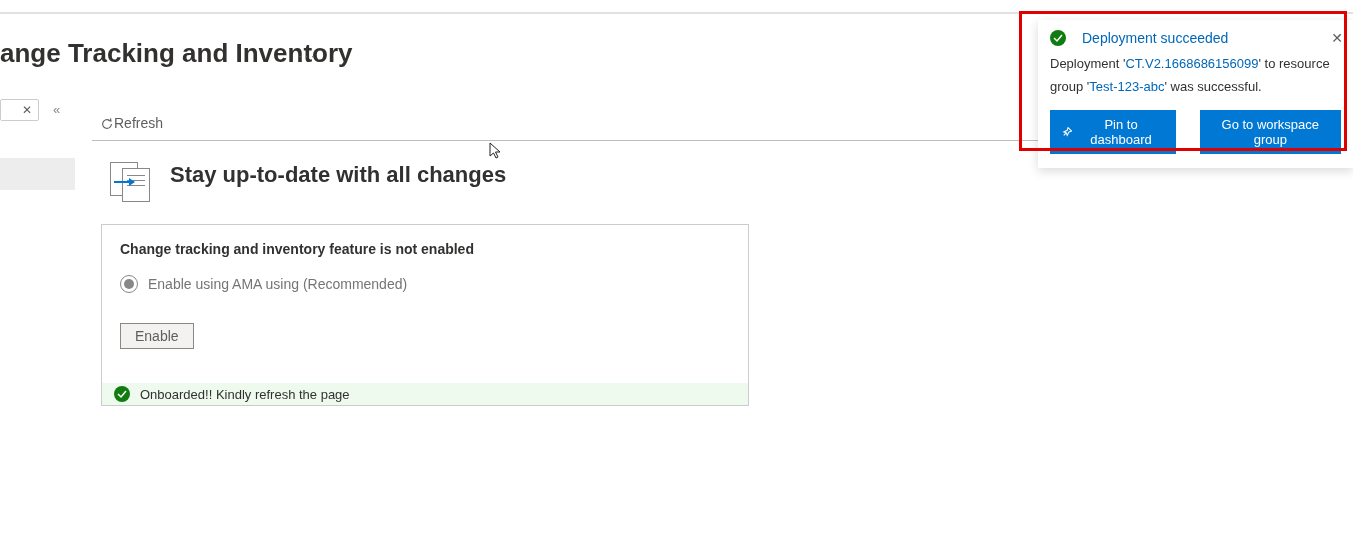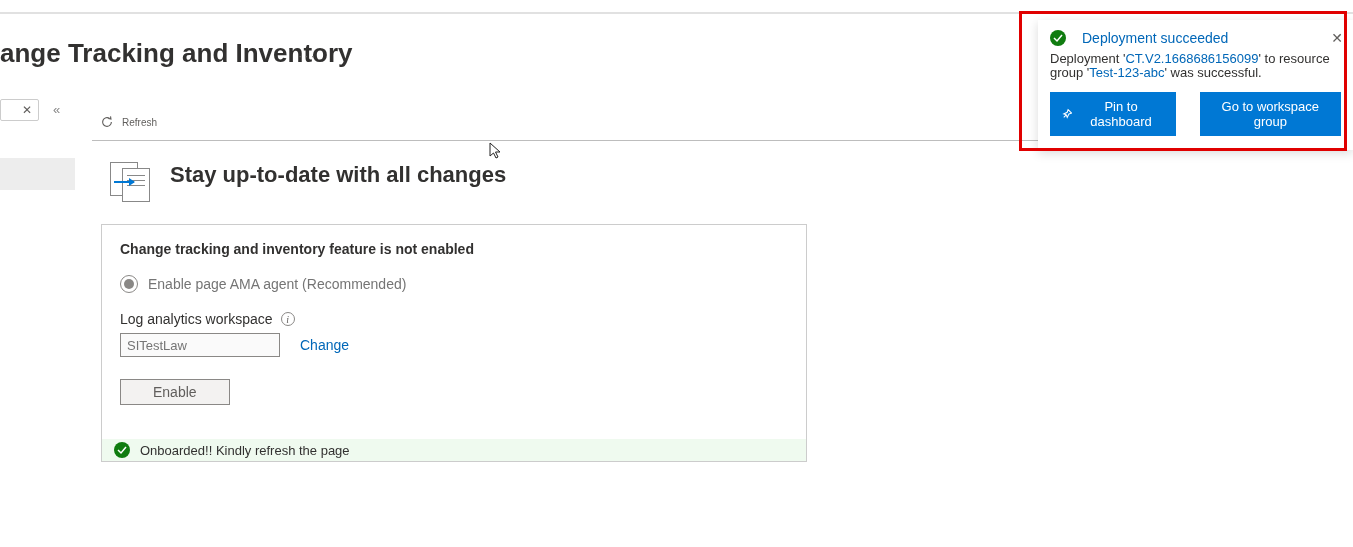--- a/index.html
+++ b/index.html
@@ -52,24 +52,24 @@
       left: 0;
       width: 75px;
       height: 32px;
       background: #ededed;
     }
     .refresh-row {
       position: absolute;
       top: 115px;
       left: 100px;
       display: flex;
-      align-items: center;
-      gap: 8px;
+      align-items: flex-end;
+      gap: 0;
       color: #605e5c;
-      font-size: 10px;
+      font-size: 14px;
     }
     .refresh-row svg { width: 14px; height: 14px; }
     .hr-line {
       position: absolute;
       top: 140px;
       left: 92px;
       right: 22px;
       border-top: 1px solid #bdbdbd;
     }
     .cursor {
@@ -119,21 +119,21 @@
       right: -1px; top: -3px;
       border-left: 6px solid #0078d4;
       border-top: 4px solid transparent;
       border-bottom: 4px solid transparent;
     }
     .hero h1 { font-size: 22px; font-weight: 600; }
     .card {
       position: absolute;
       top: 224px;
       left: 101px;
-      width: 706px;
+      width: 648px;
       border: 1px solid #cccccc;
       background: #fff;
     }
     .card-inner { padding: 16px 18px 0 18px; }
     .card-heading { font-size: 14px; font-weight: 600; margin-bottom: 18px; }
     .radio-row {
       display: flex;
       align-items: center;
       gap: 10px;
       color: #757575;
@@ -165,21 +165,21 @@
       color: #757575;
       background: #fafafa;
     }
     .change-link { font-size: 14px; color: #0067b8; cursor: pointer; }
     .enable-btn {
       margin-top: 22px;
       border: 1px solid #8a8886;
       background: #f3f2f1;
       color: #605e5c;
       font-size: 14px;
-      padding: 4px 32px;
+      padding: 4px 14px;
       font-family: inherit;
     }
     .success-bar {
       margin-top: 34px;
       background: #effaef;
       padding: 3px 12px;
       display: flex;
       align-items: center;
       gap: 10px;
       font-size: 13px;
@@ -214,21 +214,21 @@
       display: flex; align-items: center; gap: 16px; position: relative;
     }
     .notif-head .check {
       width: 16px; height: 16px; border-radius: 50%;
       background: #107c10; display: flex; align-items: center; justify-content: center;
       flex-shrink: 0;
     }
     .notif-head .check svg { width: 10px; height: 10px; }
     .notif-title { color: #0067b8; font-size: 14px; font-weight: 400; }
     .notif-close { position: absolute; right: -2px; top: 0; color: #605e5c; font-size: 14px; cursor: pointer; }
-    .notif-body { margin-top: 6px; font-size: 13px; line-height: 14px; color: #323130; }
+    .notif-body { margin-top: 6px; font-size: 13px; line-height: 23px; color: #323130; }
     .notif-body a { color: #0067b8; text-decoration: none; }
     .notif-btns { display: flex; gap: 24px; margin-top: 12px; }
     .btn-primary {
       background: #0078d4; color: #fff; border: none;
       font-size: 13px; padding: 7px 12px; cursor: pointer;
       display: flex; align-items: center; gap: 6px;
       font-family: inherit;
     }
     .btn-primary svg { width: 12px; height: 12px; }
   </style>
@@ -277,33 +277,23 @@
 </div>
 
 <div class="card">
   <div class="card-inner">
     <div class="card-heading">Change tracking and inventory feature is not enabled</div>
 
     <div class="radio-row">
       <span class="radio-outer">
           <span class="dot"></span>
         </span>
-      <span>Enable page AMA agent (Recommended)</span>
+      <span>Enable using AMA using (Recommended)</span>
     </div>
 
-    <div class="law-section">
-      <div class="law-label-row">
-        <span>Log analytics workspace</span>
-        <span class="info-icon">i</span>
-      </div>
-      <div class="law-input-row">
-        <input class="law-input" readonly="" value="SITestLaw" style="">
-        <span class="change-link">Change</span>
-      </div>
-    </div>
 
     <button class="enable-btn">Enable</button>
   </div>
 
   <div class="success-bar">
     <span class="check">
       <svg viewBox="0 0 10 10">
           <path d="M1 5 L4 8 L9 2" stroke="#fff" stroke-width="1.5" fill="none"></path>
         </svg>
     </span>

